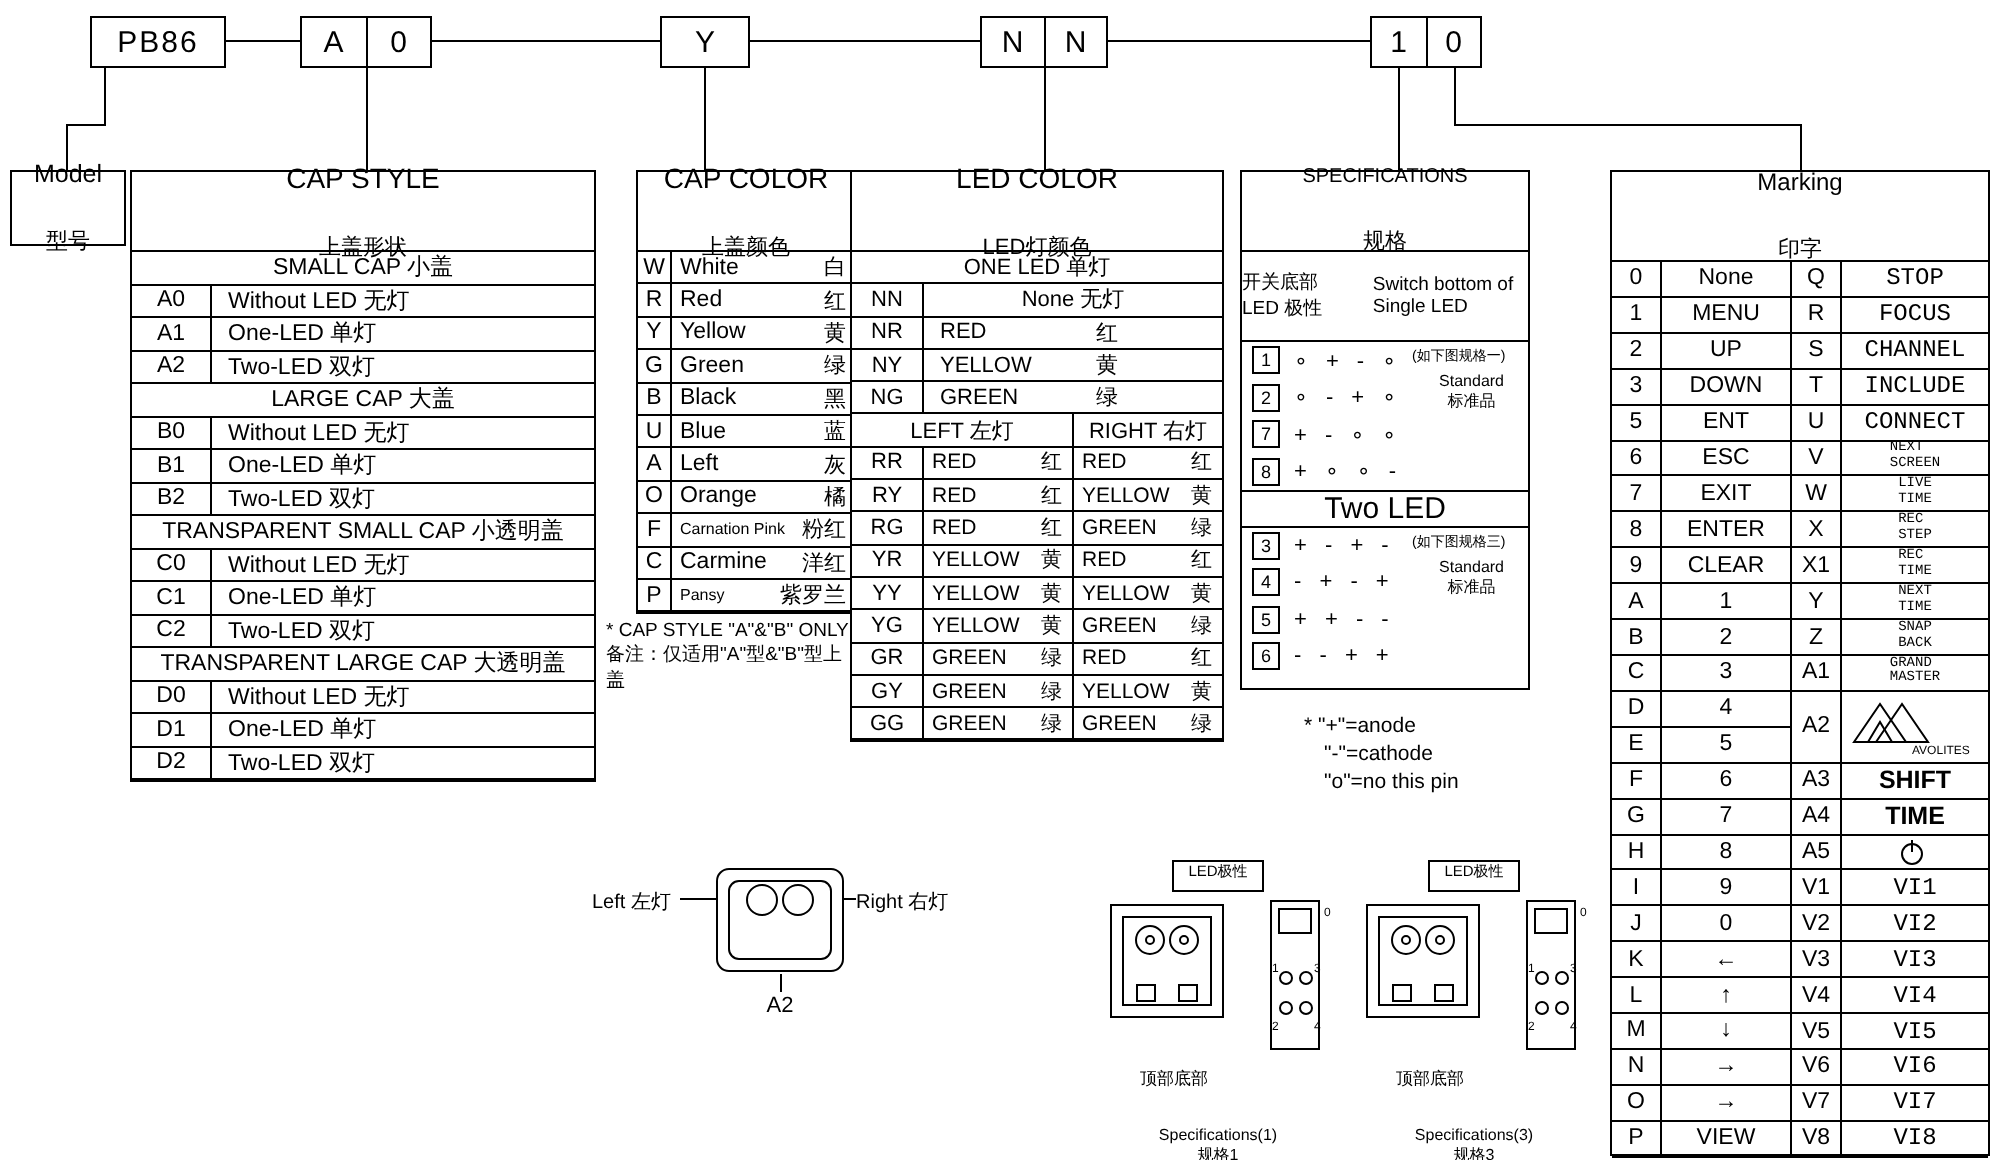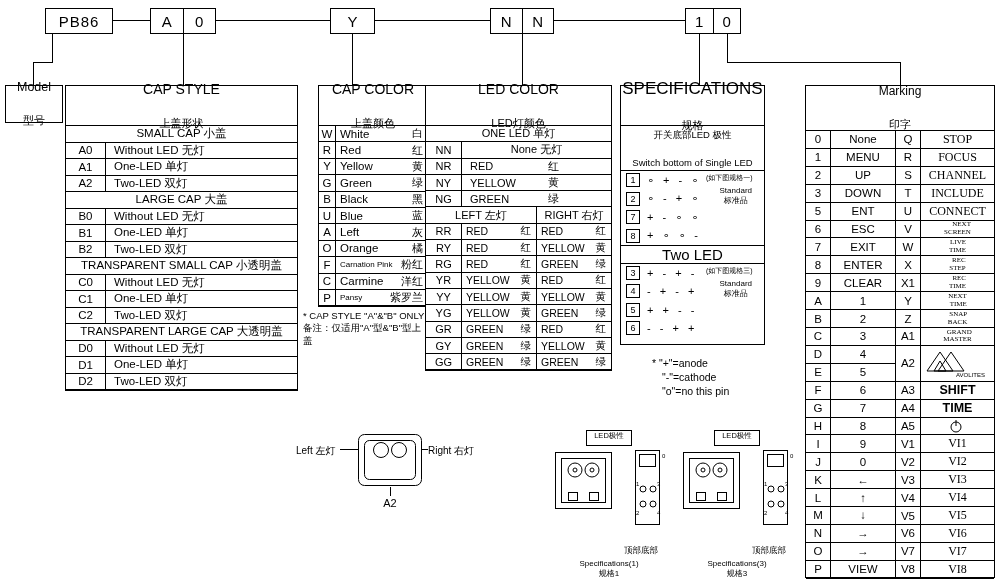--- a/index.html
+++ b/index.html
@@ -34,50 +34,50 @@
   .led-code{width:36px;display:flex;align-items:center;justify-content:center;border-right:1px solid #000}
   .led-none{flex:1;display:flex;align-items:center;justify-content:center}
   .led-sec{align-items:center;justify-content:center}
   .led-one{flex:1;display:flex;align-items:center;padding-left:8px}
   .led-one .zz{margin-left:auto;margin-right:52px}
   .lh-left{width:111px;border-right:1px solid #000;display:flex;align-items:center;justify-content:center}
   .lh-right{flex:1;display:flex;align-items:center;justify-content:center}
   .led-cell{width:75px;display:flex;align-items:center;justify-content:space-between;padding:0 5px 0 4px;border-right:1px solid #000;font-size:10.5px}
   .led-cell.last{flex:1;border-right:none}
   
-  .sp-desc{height:45px;border-bottom:1px solid #000;display:flex;flex-direction:column;align-items:center;justify-content:center;gap:15px;font-size:9.5px}
+  .sp-desc{height:45px;border-bottom:1px solid #000;display:flex;align-items:center;justify-content:center;gap:15px;font-size:9.5px}
   .sp-row{display:flex;align-items:center;height:18.5px}
   .sp-num{width:14px;height:14px;border:1px solid #000;display:flex;align-items:center;justify-content:center;font-size:9px;margin-left:5px;flex:none}
   .sp-pins{margin-left:7px;font-size:11px;word-spacing:4px;letter-spacing:1px;white-space:nowrap}
   .sp-two{height:18.5px;border-top:1px solid #000;border-bottom:1px solid #000;display:flex;align-items:center;justify-content:center;font-size:15px}
   .sp-annot{position:absolute;right:2px;font-size:7px;width:56px}
   .sp-std{position:absolute;right:12px;font-size:8px;white-space:pre-line;text-align:center;line-height:1.2}
   .sp-notes{position:absolute;font-size:10.5px;line-height:1.35}
   .sp-notes .ind{margin-left:10px}
   
   .mk-body{display:flex}
   .mk-col[data-repeat]{display:flex;flex-direction:column}
   .mk-col.left{width:89px}
   .mk-col.right{flex:1;border-left:1px solid #000}
   .mk-row{display:flex;height:17.92px;border-bottom:1px solid #000;align-items:stretch}
   .mk-row.tall{height:35.84px}
   .mk-code{width:25px;border-right:1px solid #000;display:flex;align-items:center;justify-content:center;font-size:11.5px}
   .mk-label{flex:1;display:flex;align-items:center;justify-content:center;font-size:11.5px}
-  .right .mk-label{font-family:Liberation Serif, serif;font-size:12px}
-  .mk-row.sm .mk-label{font-size:7px;line-height:1.1;white-space:pre-line;text-align:right}
+  .right .mk-label{font-family:Liberation Mono, monospace;font-size:12px}
+  .mk-row.sm .mk-label{font-size:7px;line-height:1.1;white-space:pre-line;text-align:left}
   .mk-row.bold .mk-label{font-family:"Liberation Sans","DejaVu Sans",sans-serif;font-weight:700;font-size:12.5px}
   
   .ovl{position:absolute}
   svg rect,svg circle,svg path,svg line{fill:none;stroke:#000;stroke-width:1}
   svg text{fill:#000;stroke:none;font-family:"Liberation Sans","DejaVu Sans",sans-serif}
   .lbl{position:absolute;white-space:nowrap}
   .pd{position:absolute;top:430px;width:126px;text-align:center}
   .pd-hdr{width:46px;height:16px;margin:0 auto 2px;border:1px solid #000;font-size:7.5px;line-height:10px}
-  .pd-labels{display:flex;justify-content:flex-end;padding:0 14px 0 24px;font-size:8.5px;margin-top:13px}
-  .pd-cap1{font-size:8px;margin-top:2px}
+  .pd-labels{display:flex;justify-content:flex-start;padding:0 14px 0 24px;font-size:8.5px;margin-top:1px}
+  .pd-cap1{font-size:8px;margin-top:17px}
   .pd-cap2{font-size:8px}
 </style>
 </head>
 <body>
 
 <div class="canvas">
 
   <div class="codebox big" style="left:45px;top:8px;width:68px">
     <div class="cell">PB86</div>
   </div>
@@ -372,21 +372,21 @@
         </div>
         <div class="led-cell last">
           <span>GREEN</span>
           <span>绿</span>
         </div>
       </div></div>
   </div>
 
   <div class="tbl" style="left:620px;top:85px;width:145px;height:260px">
     <div class="hdr">
-      <div class="t1" style="font-size:17px">SPECIFICATIONS</div>
+      <div class="t1" style="font-size:10px">SPECIFICATIONS</div>
       <div class="t2">规格</div>
     </div>
     <div class="sp-desc">
       <div>开关底部LED 极性</div>
       <div>Switch bottom of Single LED</div>
     </div>
     <div data-repeat="specifications.single_rows">
       
     <div class="sp-row">
         <div class="sp-num">1</div>

